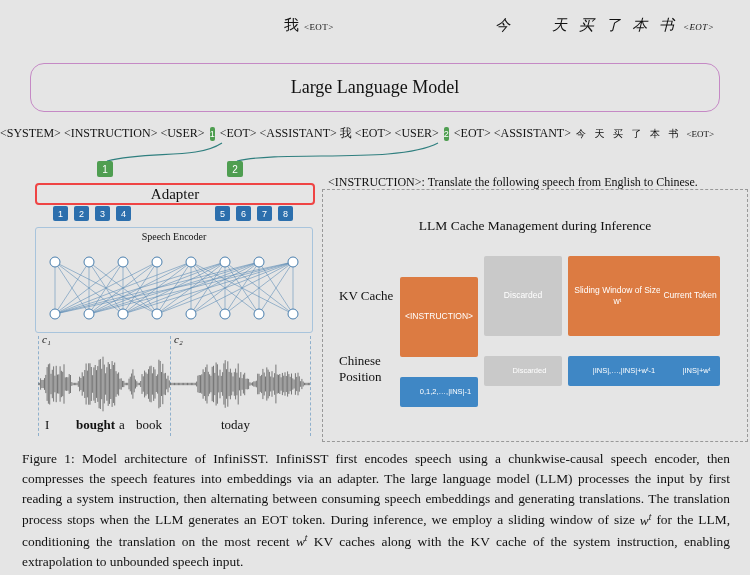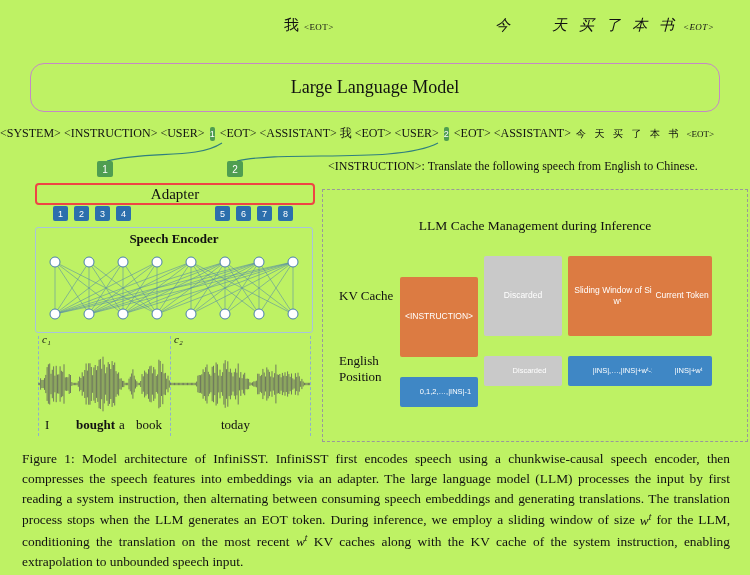--- a/index.html
+++ b/index.html
@@ -1,16 +1,16 @@
 <!DOCTYPE html>
 <html><head>
 <meta charset="utf-8">
 <style>
   html,body{margin:0;padding:0;background:#fff;}
-  .page{position:relative;width:750px;height:575px;background:#bef264;
+  .page{position:relative;width:750px;height:575px;background:#e5e5e5;
         font-family:"Liberation Serif",serif;color:#111;overflow:hidden;}
   .abs{position:absolute;}
 
   
   #top-out-left{left:284px;top:16px;white-space:nowrap;}
   #top-out-right{left:495px;top:16px;white-space:nowrap;font-style:italic;}
   .big-char{font-size:15px;}
   .zh-spread{font-size:15px;letter-spacing:4px;margin-left:42px;}
   .eot-small{font-size:9px;margin-left:5px;letter-spacing:.4px;}
 
@@ -42,48 +42,48 @@
                border-radius:4px;display:flex;align-items:center;justify-content:center;font-size:15px;}
   #squares-row{left:35px;top:206px;width:276px;display:flex;justify-content:space-between;
                padding:0 18px;box-sizing:border-box;}
   .sq-group{display:flex;gap:6px;}
   .sq{width:15px;height:15px;background:#2c6fad;color:#fff;font-size:9px;
       display:flex;align-items:center;justify-content:center;border-radius:2px;
       font-family:"Liberation Sans",sans-serif;}
 
   
   #encoder-box{left:35px;top:227px;width:276px;height:104px;border:1px solid #a8c4dc;border-radius:3px;}
-  #encoder-label{text-align:center;font-size:13px;margin-top:3px;font-weight:bold;}
+  #encoder-label{text-align:center;font-size:10px;margin-top:3px;}
   #net-svg{position:absolute;left:1px;top:24px;width:274px;height:76px;}
 
   
   .vguide{width:0;border-left:1px dashed #8fb0cc;height:100px;top:336px;}
   #vg1{left:38px;} #vg2{left:170px;} #vg3{left:310px;}
   .c-label{font-style:italic;font-size:11px;}
   #c1{left:42px;top:333px;} #c2{left:174px;top:333px;}
   #wave-svg{position:absolute;left:38px;top:342px;width:272px;height:84px;}
   .word{font-size:13px;top:417px;}
   #w0{left:45px;} #w1{left:76px;font-weight:bold;} #w2{left:119px;} #w3{left:136px;} #w4{left:221px;}
 
   
-  #instr-note{left:328px;top:159px;font-size:12px;white-space:nowrap;}
+  #instr-note{left:328px;top:175px;font-size:12px;white-space:nowrap;}
 
   
   #cache-panel{left:322px;top:189px;width:424px;height:251px;border:1px dashed #999;}
   #cache-title{position:absolute;left:0;top:28px;width:100%;text-align:center;font-size:13.5px;}
   .row-label{position:absolute;font-size:13px;}
   #kv-label{left:16px;top:66px;height:80px;display:flex;align-items:center;}
   #pos-label{left:16px;top:163px;width:58px;line-height:1.25;}
   .cbox{position:absolute;color:#fff;display:flex;align-items:center;justify-content:center;
         text-align:center;border-radius:2px;font-family:"Liberation Sans",sans-serif;
         padding:2px;box-sizing:border-box;line-height:1.3;}
   .kv{top:66px;height:80px;font-size:8.5px;}
   .pos{top:166px;height:30px;font-size:7.5px;padding-left:15px;}
   .col0{left:77px;width:78px;margin-top:21px;} .col1{left:161px;width:78px;}
-  .col2{left:245px;width:99px;} .col3{left:329px;width:60px;text-align:center;}
+  .col2{left:245px;width:99px;} .col3{left:337px;width:60px;text-align:center;}
   .bg-orange{background:#dc7b42;} .bg-gray{background:#c9c9c9;} .bg-blue{background:#3f87c5;}
 
   
   #caption{left:22px;top:449px;width:708px;font-size:13.4px;line-height:1.5;text-align:justify;}
   #caption i{font-family:"Liberation Serif",serif;}
   sup{font-size:70%;}
 </style>
 </head>
 <body>
 
@@ -230,21 +230,21 @@
 
   <div id="cache-panel" class="abs">
     <div id="cache-title">LLM Cache Management during Inference</div>
 
     <div id="kv-label" class="row-label">KV Cache</div>
     <div class="cbox kv col0 bg-orange">&lt;INSTRUCTION&gt;</div>
     <div class="cbox kv col1 bg-gray">Discarded</div>
     <div class="cbox kv col2 bg-orange">Sliding Window of Size wᵗ</div>
     <div class="cbox kv col3 bg-orange">Current Token</div>
 
-    <div id="pos-label" class="row-label">English Position</div>
+    <div id="pos-label" class="row-label">Chinese Position</div>
     <div class="cbox pos col0 bg-blue">0,1,2,…,|INS|-1</div>
     <div class="cbox pos col1 bg-gray">Discarded</div>
     <div class="cbox pos col2 bg-blue">|INS|,…,|INS|+wᵗ-1</div>
     <div class="cbox pos col3 bg-blue">|INS|+wᵗ</div>
   </div>
 
   <div id="caption" class="abs">
     <span>Figure 1: Model architecture of InfiniSST. InfiniSST first encodes speech using a chunkwise-causal speech encoder, then compresses the speech features into embeddings via an adapter. The large language model (LLM) processes the input by first reading a system instruction, then alternating between consuming speech embeddings and generating translations. The translation process stops when the LLM generates an EOT token. During inference, we employ a sliding window of size </span><i><span>w</span><sup>t</sup></i><span> for the LLM, conditioning the translation on the most recent </span><i><span>w</span><sup>t</sup></i><span> KV caches along with the KV cache of the system instruction, enabling extrapolation to unbounded speech input.</span>
   </div>
 

